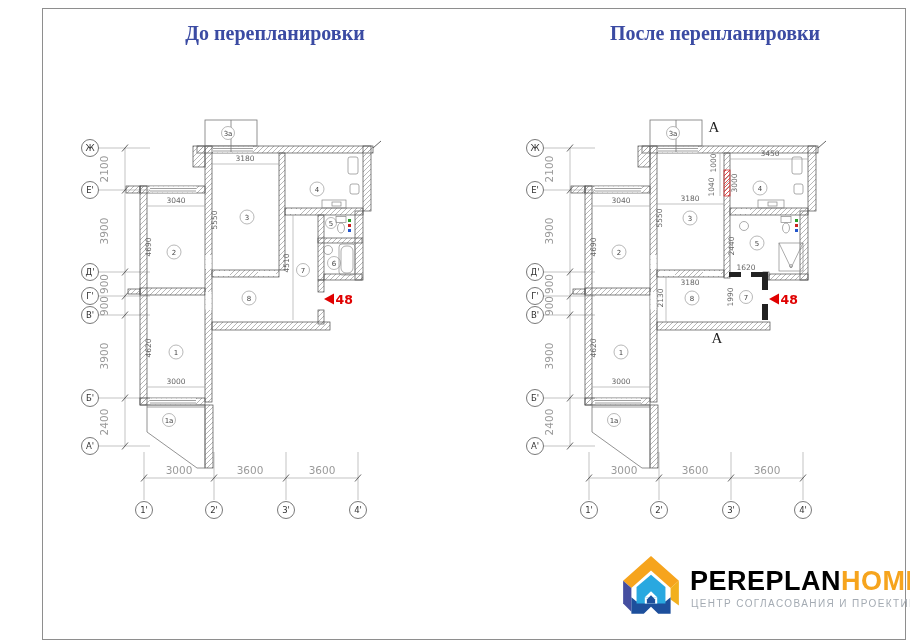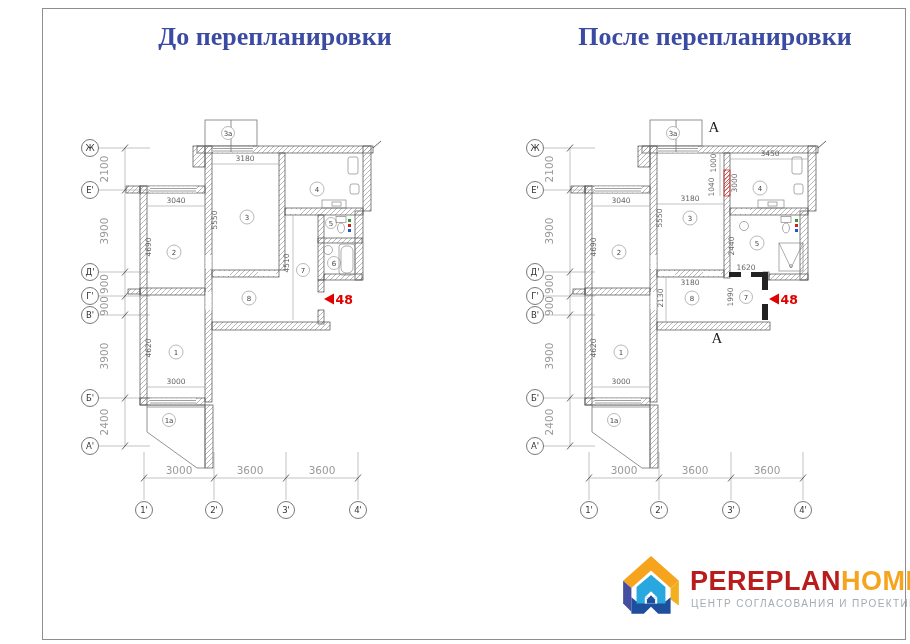--- a/index.html
+++ b/index.html
@@ -1,20 +1,20 @@
 <!DOCTYPE html>
 <html><head>
 <meta charset="utf-8">
 <style>
   html,body{margin:0;padding:0;background:#fff;}
   .page{position:relative;width:910px;height:644px;background:#fff;overflow:hidden;
         font-family:"DejaVu Sans",sans-serif;}
   .frame{position:absolute;left:42px;top:8px;right:4px;bottom:4px;border:1px solid #8e8e8e;}
   .title{position:absolute;top:22px;height:36px;text-align:center;
-         font-family:"Liberation Serif",serif;font-weight:bold;font-size:26px;color:#3b4ba3;}
+         font-family:"Liberation Serif",serif;font-weight:bold;font-size:20px;color:#3b4ba3;}
   .title-before{left:60px;width:430px;}
   .title-after{left:500px;width:430px;}
   svg{position:absolute;}
   .svg-before{left:70px;top:105px;}
   .svg-after{left:515px;top:105px;}
   .thin{stroke:#9a9a9a;stroke-width:0.6;fill:none}
   .thin2{stroke:#777;stroke-width:0.8;fill:none}
   .tick{stroke:#555;stroke-width:0.9}
   .wl{stroke:#4a4a4a;stroke-width:0.7}
   .win{stroke:#777;stroke-width:0.7}
@@ -23,21 +23,21 @@
   .dim{font-size:7.5px;fill:#666;text-anchor:middle}
   .adim{font-size:10.5px;fill:#9a9a9a;text-anchor:middle}
   .axl{font-size:8.5px;fill:#333;text-anchor:middle}
   .rm{font-size:7px;fill:#444;text-anchor:middle}
   .sect{font-family:"Liberation Serif",serif;font-size:15px;fill:#222;text-anchor:middle}
   .mk{font-weight:bold;font-size:12.5px;fill:#e00000}
   .fix{stroke:#888;stroke-width:0.7;fill:none}
   .logo{position:absolute;left:620px;top:554px;width:275px;height:70px;}
   .logo-text{position:absolute;left:70px;top:12px;font-weight:bold;font-size:27px;letter-spacing:0.5px;
              font-family:"Liberation Sans",sans-serif;}
-  .logo-blue{color:#b91c1c}
+  .logo-blue{color:#000000}
   .logo-orange{color:#f6a41d}
   .logo-tagline{position:absolute;left:71px;top:44px;font-size:10px;letter-spacing:1.4px;color:#a4abb3;
                 font-family:"Liberation Sans",sans-serif;white-space:nowrap;}
 </style>
 </head>
 <body>
 
 <div class="page">
   <div class="frame"></div>
 

